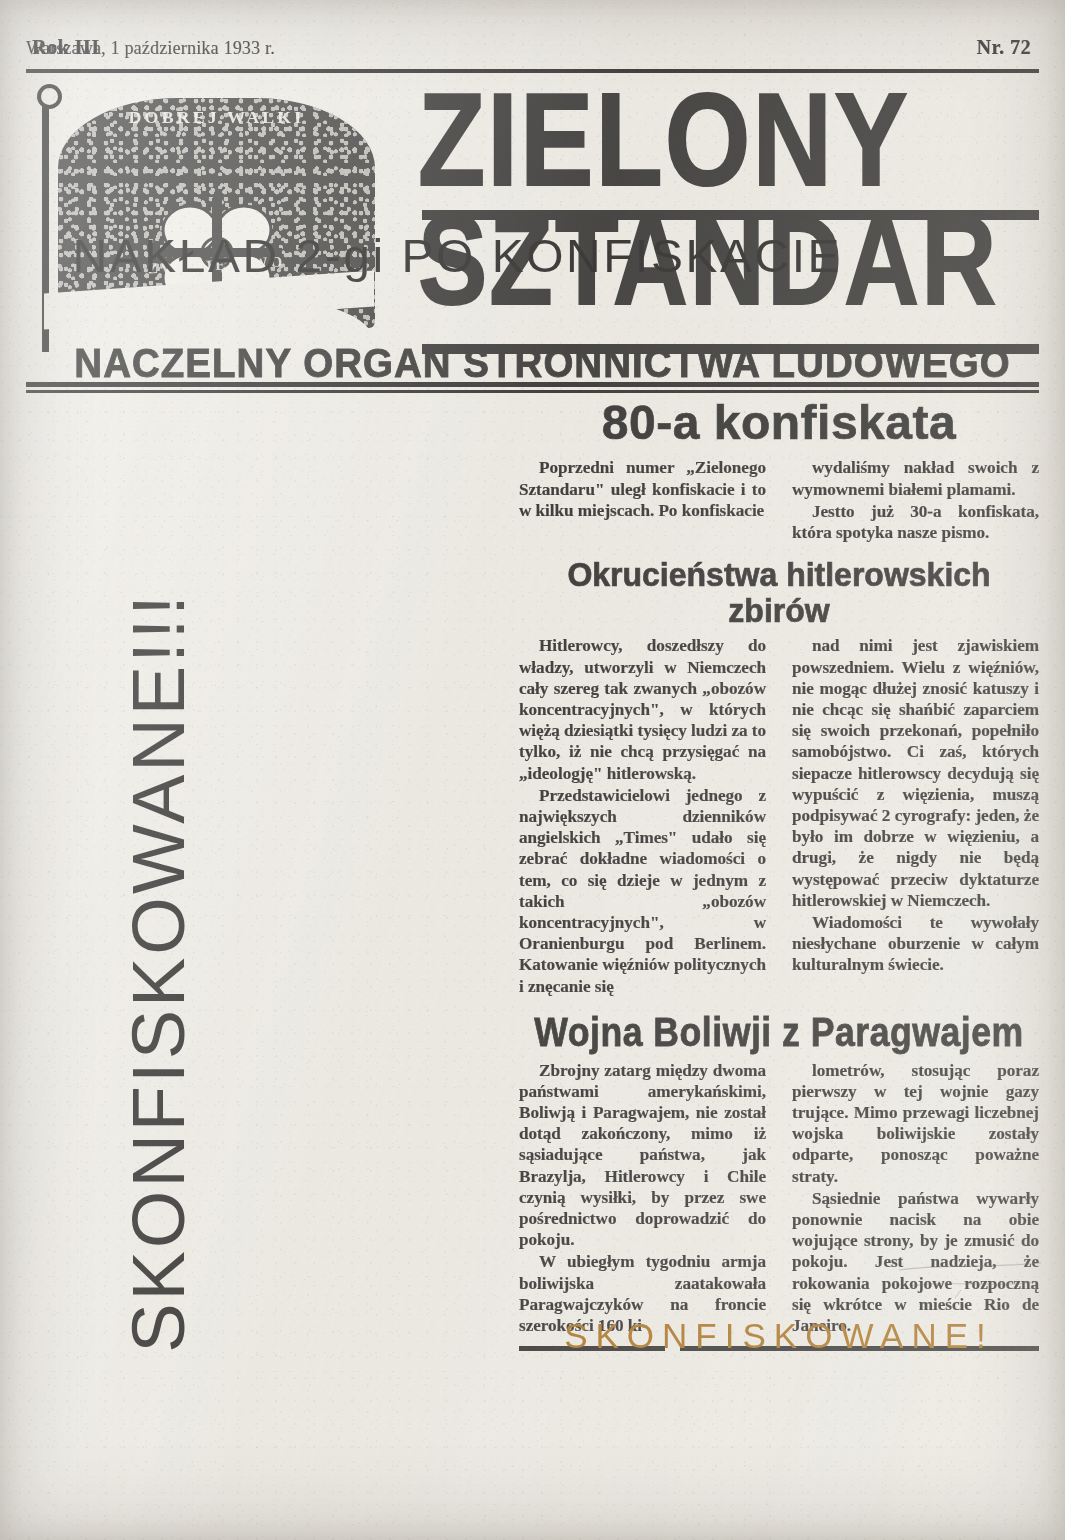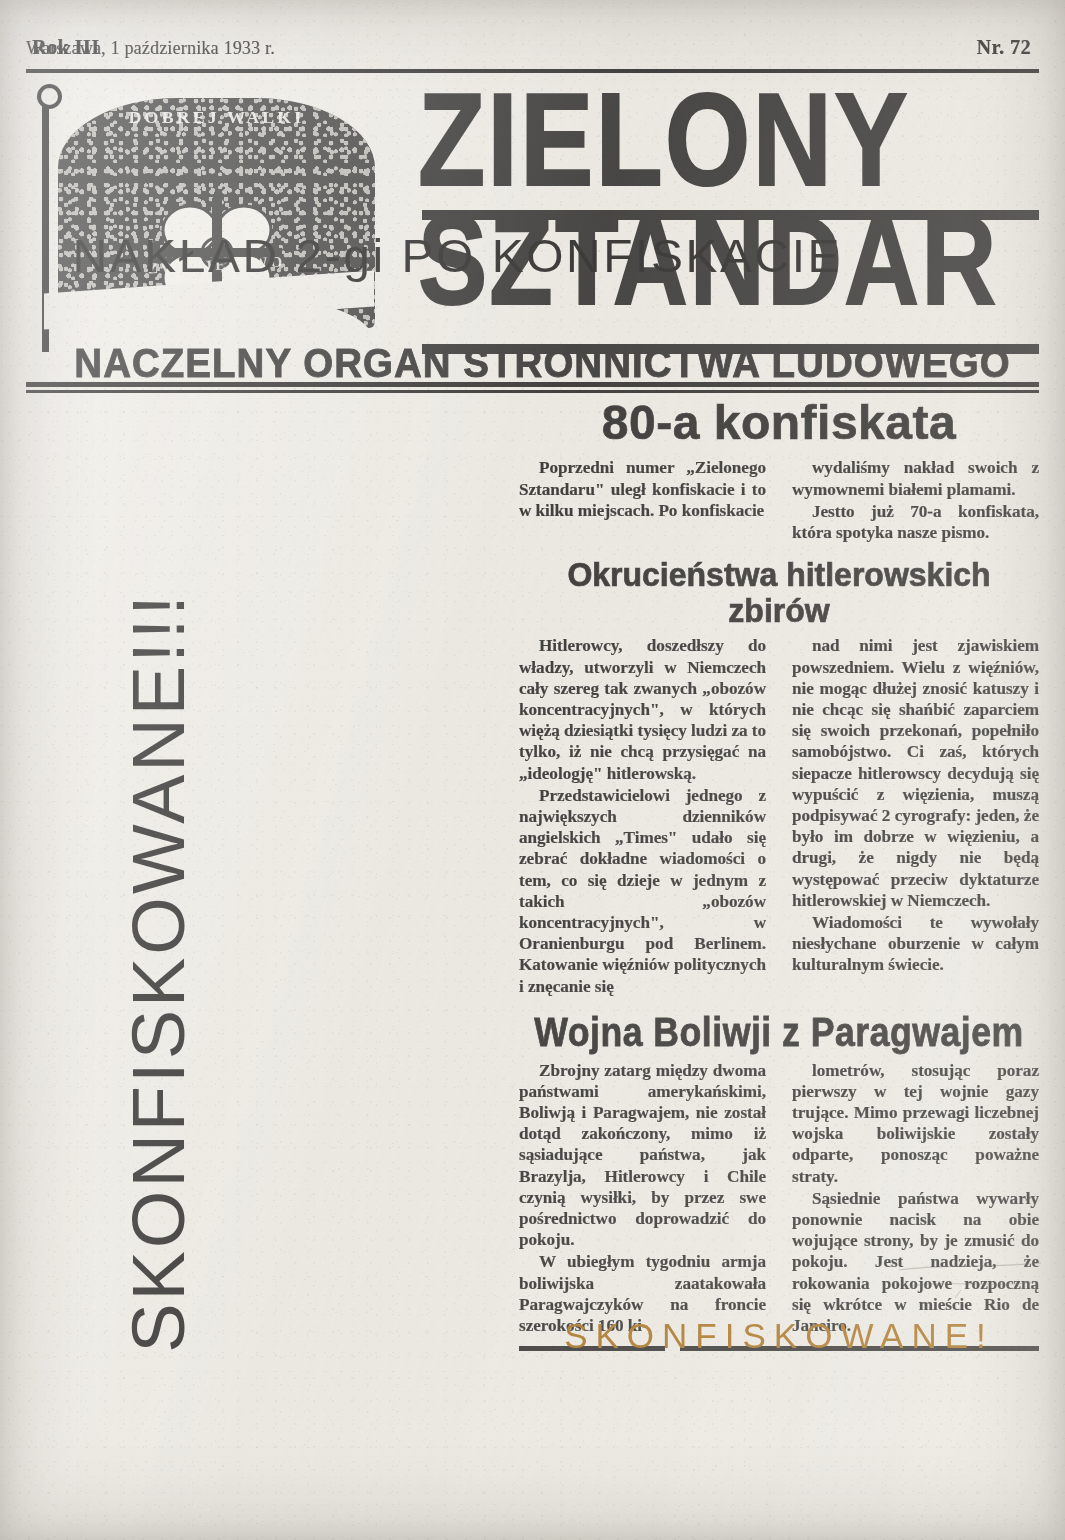--- a/index.html
+++ b/index.html
@@ -375,21 +375,21 @@
   <div class="content">
 
     <div class="art-block">
       <h1 class="art-head head-1">80-a konfiskata</h1>
       <div class="cols">
         <div class="col">
           <p>Poprzedni numer „Zielonego Sztandaru" uległ konfiskacie i to w kilku miejscach. Po konfiskacie</p>
         </div>
         <div class="col">
           <p>wydaliśmy nakład swoich z wymownemi białemi plamami.</p>
-          <p>Jestto już 70-a konfiskata, która spotyka nasze pismo.</p>
+          <p>Jestto już 30-a konfiskata, która spotyka nasze pismo.</p>
         </div>
       </div>
     </div>
 
     <div class="art-block">
       <h1 class="art-head head-2">Okrucieństwa hitlerowskich zbirów</h1>
       <div class="cols">
         <div class="col">
           <p>Hitlerowcy, doszedłszy do władzy, utworzyli w Niemczech cały szereg tak zwanych „obozów koncentracyjnych", w których więżą dziesiątki tysięcy ludzi za to tylko, iż nie chcą przysięgać na „ideologję" hitlerowską.</p>
           <p>Przedstawicielowi jednego z największych dzienników angielskich „Times" udało się zebrać dokładne wiadomości o tem, co się dzieje w jednym z takich „obozów koncentracyjnych", w Oranienburgu pod Berlinem. Katowanie więźniów politycznych i znęcanie się</p>

